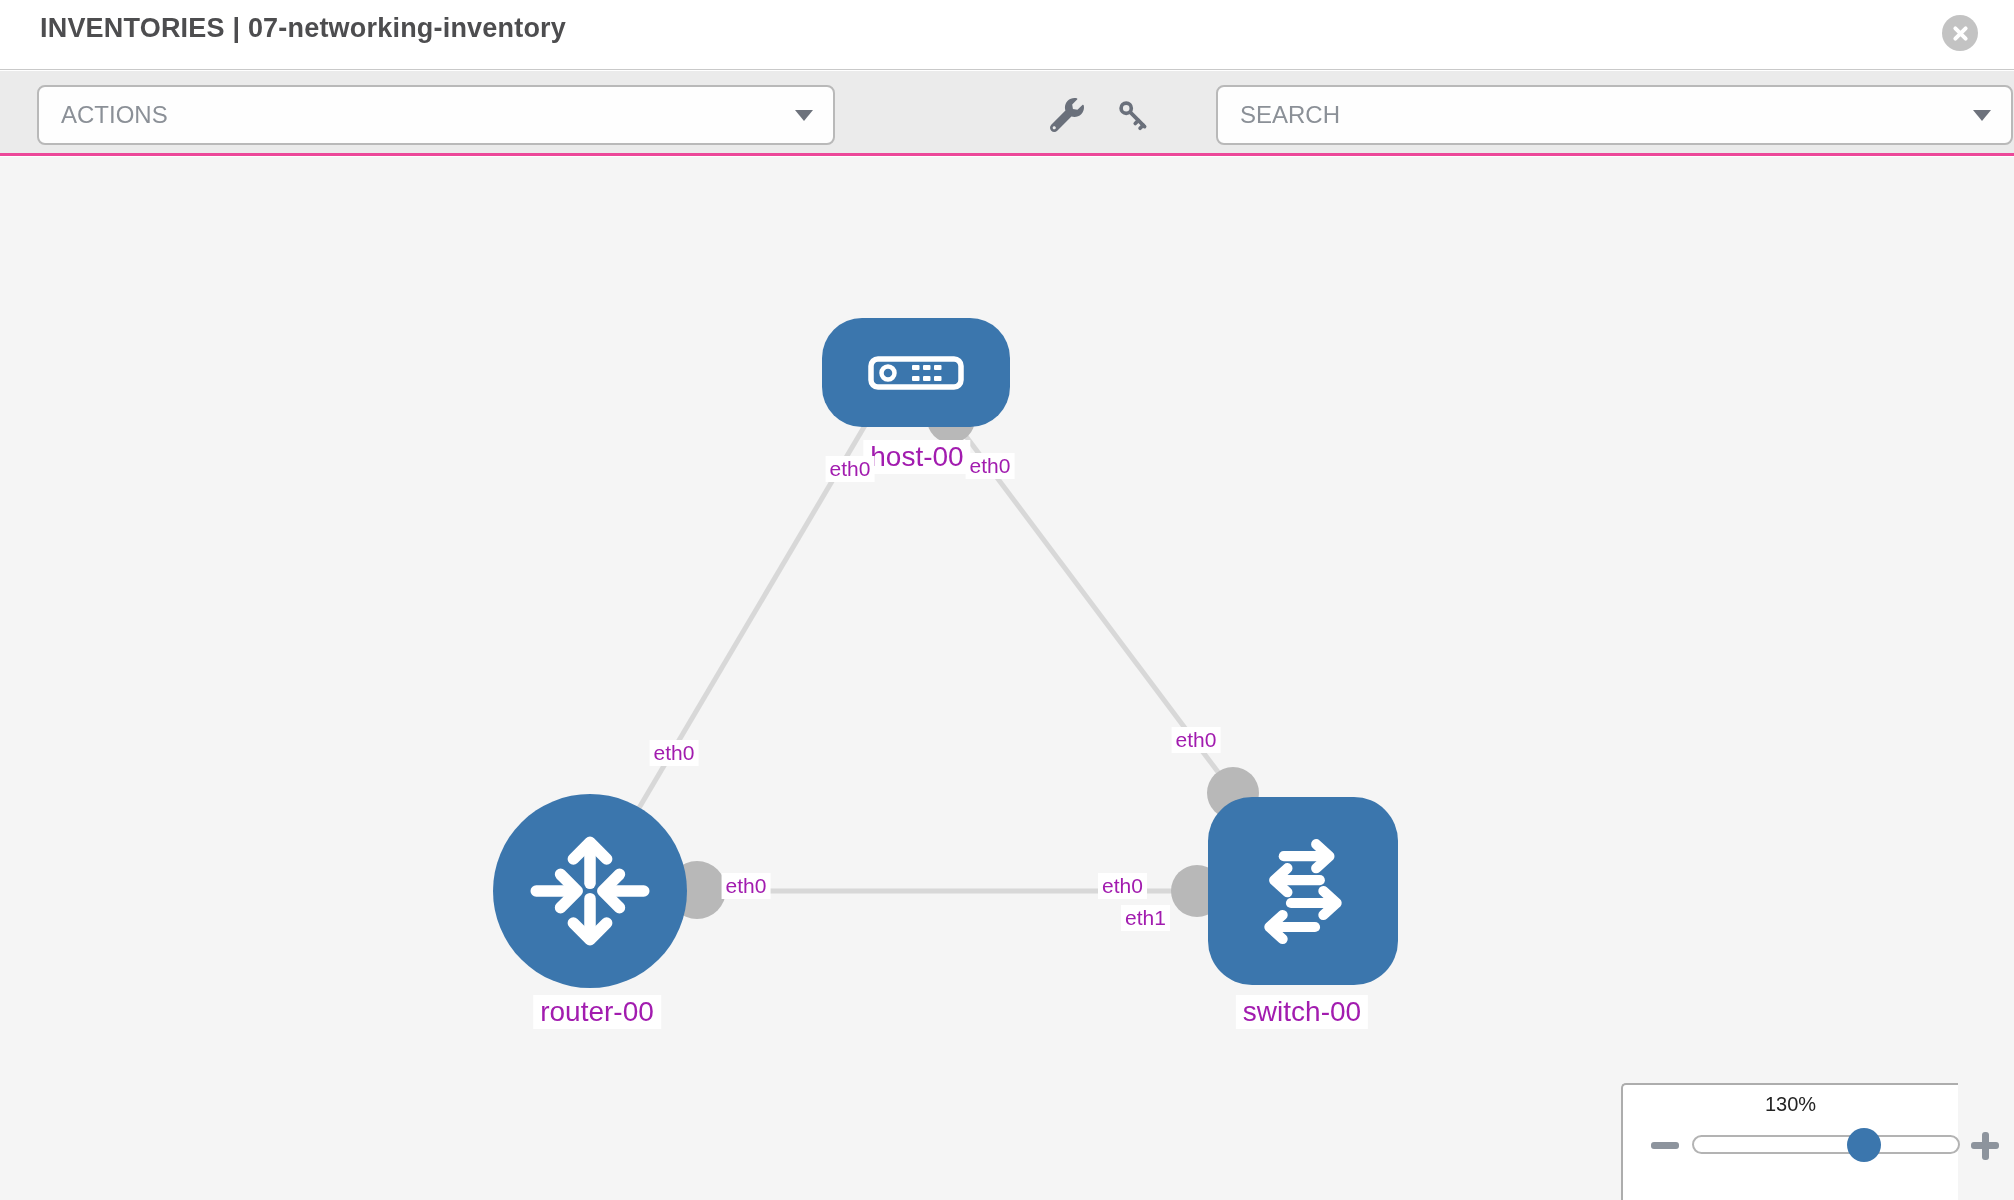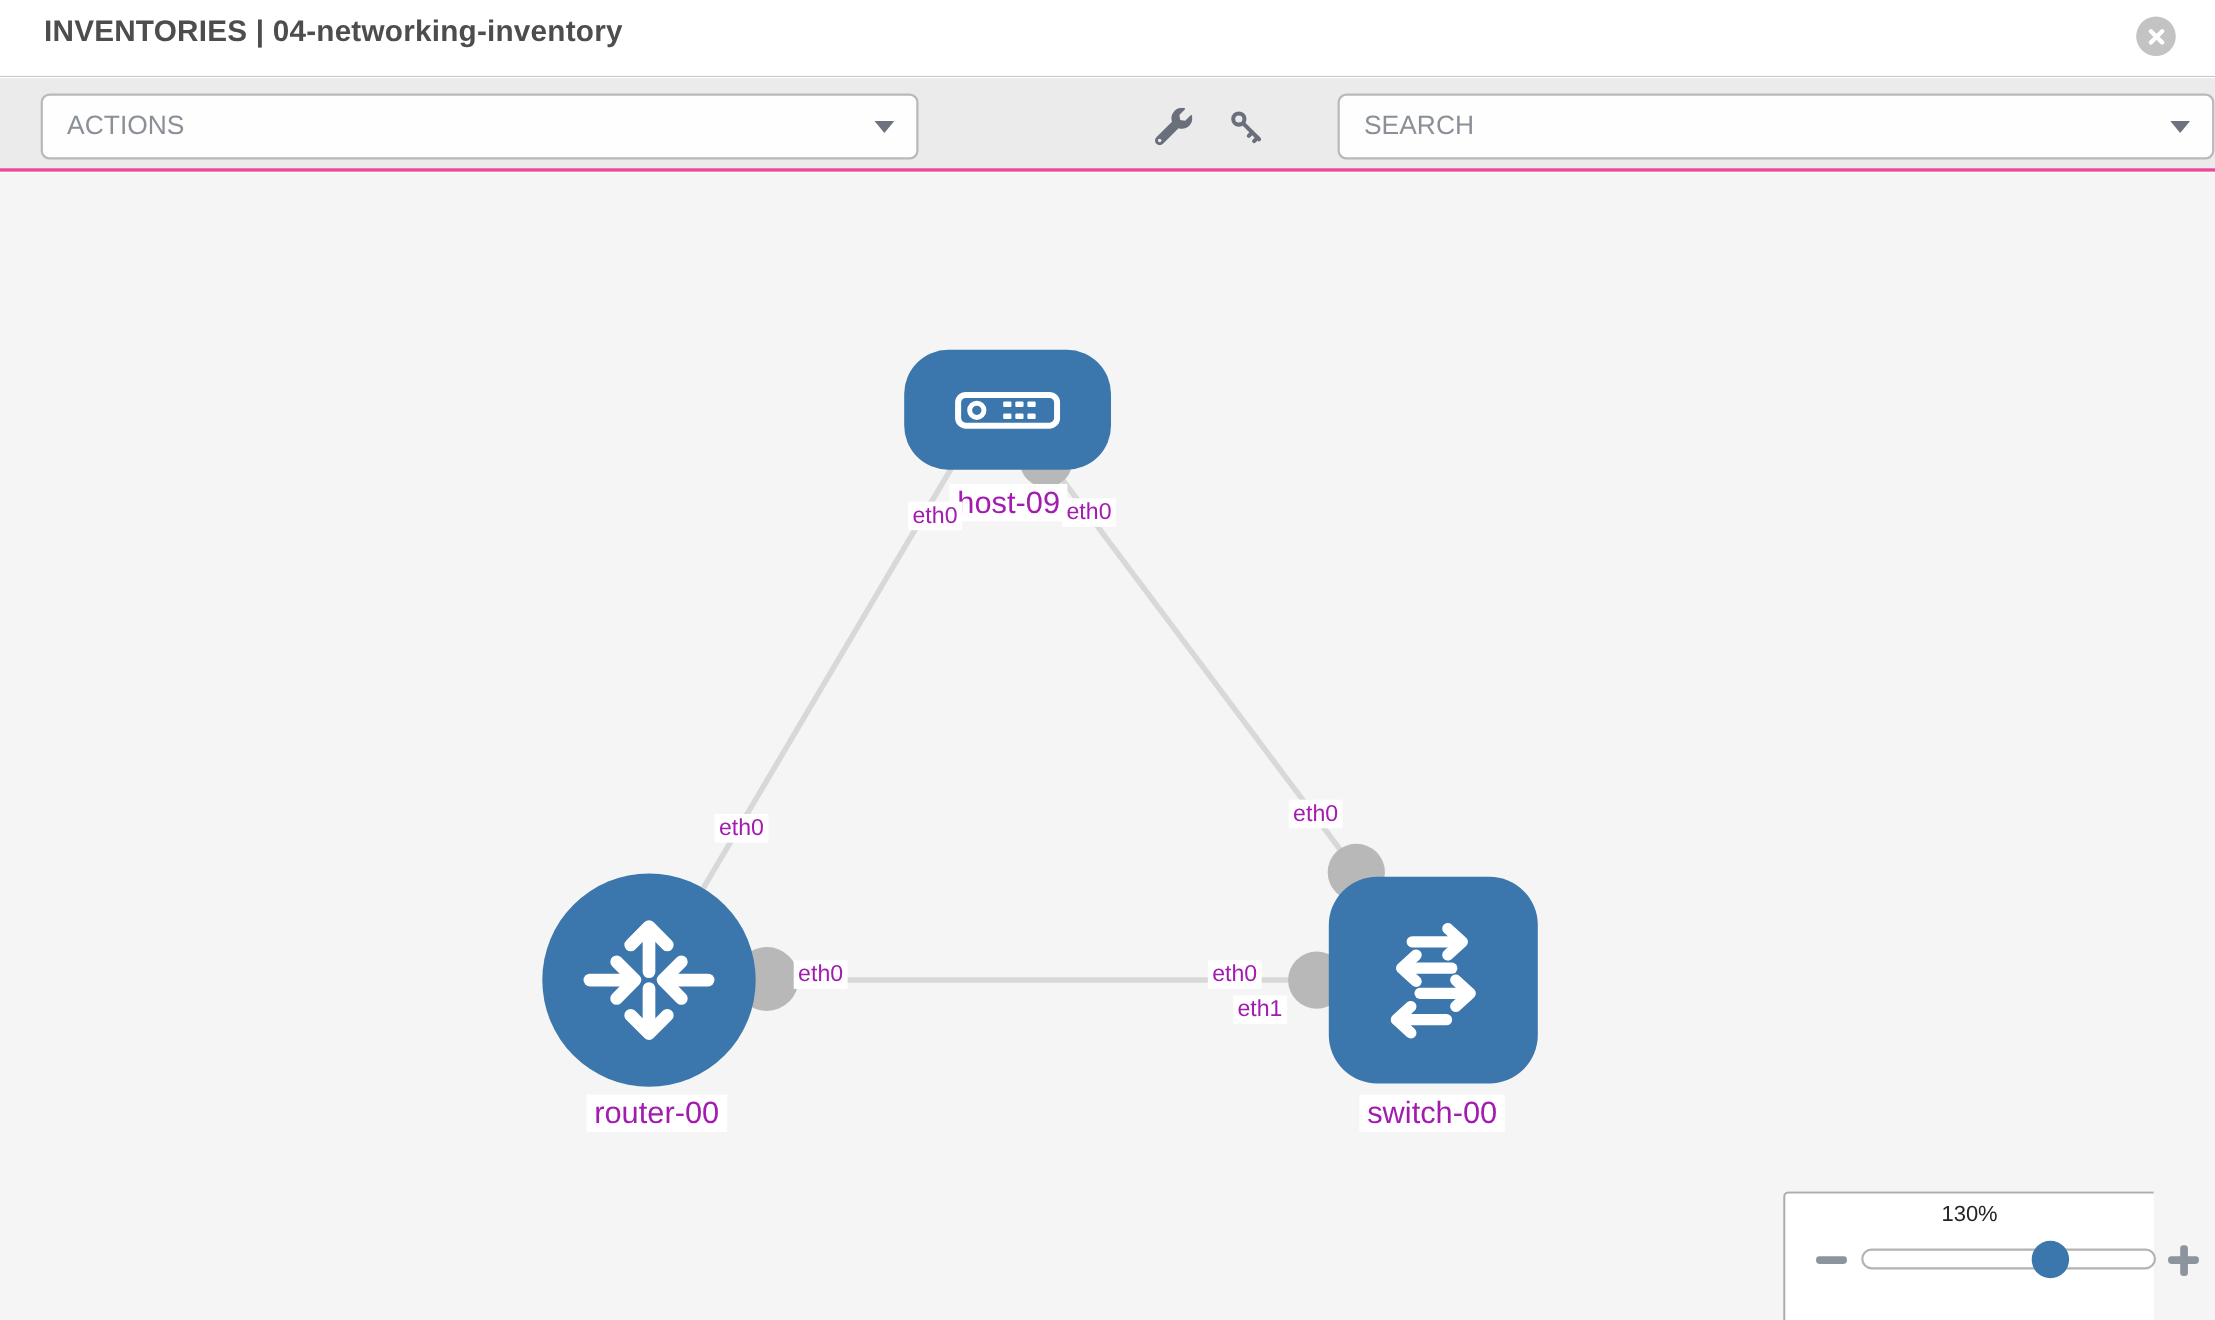--- a/index.html
+++ b/index.html
@@ -44,21 +44,21 @@
   .bar{position:absolute;background:#8d949d;border-radius:3px;}
   .bar-h{left:4px;top:13px;width:28px;height:7px;}
   .bar-v{left:14.5px;top:2.5px;width:7px;height:28px;}
 </style>
 </head>
 <body>
 
 <div id="app">
 
   <div class="header">
-    <div class="page-title">INVENTORIES | 04-networking-inventory</div>
+    <div class="page-title">INVENTORIES | 07-networking-inventory</div>
     <div class="close-btn">
       <svg viewBox="0 0 24 24" width="19" height="19">
           <path d="M5.5 5.5 L18.5 18.5 M18.5 5.5 L5.5 18.5" stroke="#ffffff" stroke-width="5" stroke-linecap="round" fill="none"></path>
         </svg>
     </div>
   </div>
 
   <div class="toolbar">
     <div class="select sel-actions">
       <span>ACTIONS</span>
@@ -137,21 +137,21 @@
           <path d="M64 41 L28 41"></path>
             <path d="M37 31 L26 41 L37 51"></path>
           <path d="M40 60 L76 60"></path>
             <path d="M67 50 L78 60 L67 70"></path>
           <path d="M60 80 L24 80"></path>
             <path d="M33 70 L22 80 L33 90"></path>
         </g>
       </svg>
     </div>
 
-    <div class="lbl cx node-lbl" style="left:917px;top:283px;">host-09</div>
+    <div class="lbl cx node-lbl" style="left:917px;top:283px;">host-00</div>
     <div class="lbl cx node-lbl" style="left:597px;top:838px;">router-00</div>
     <div class="lbl cx node-lbl" style="left:1302px;top:838px;">switch-00</div>
 
     <div class="lbl cx if-lbl" style="left:850px;top:299px;">eth0</div>
     <div class="lbl cx if-lbl" style="left:990px;top:296px;">eth0</div>
     <div class="lbl cx if-lbl" style="left:674px;top:583px;">eth0</div>
     <div class="lbl cx if-lbl" style="left:1196px;top:570px;">eth0</div>
     <div class="lbl cx if-lbl" style="left:746px;top:716px;">eth0</div>
     <div class="lbl if-lbl" style="left:1098px;top:716px;z-index:31;">eth0</div>
     <div class="lbl if-lbl" style="left:1121px;top:748px;z-index:32;">eth1</div>

